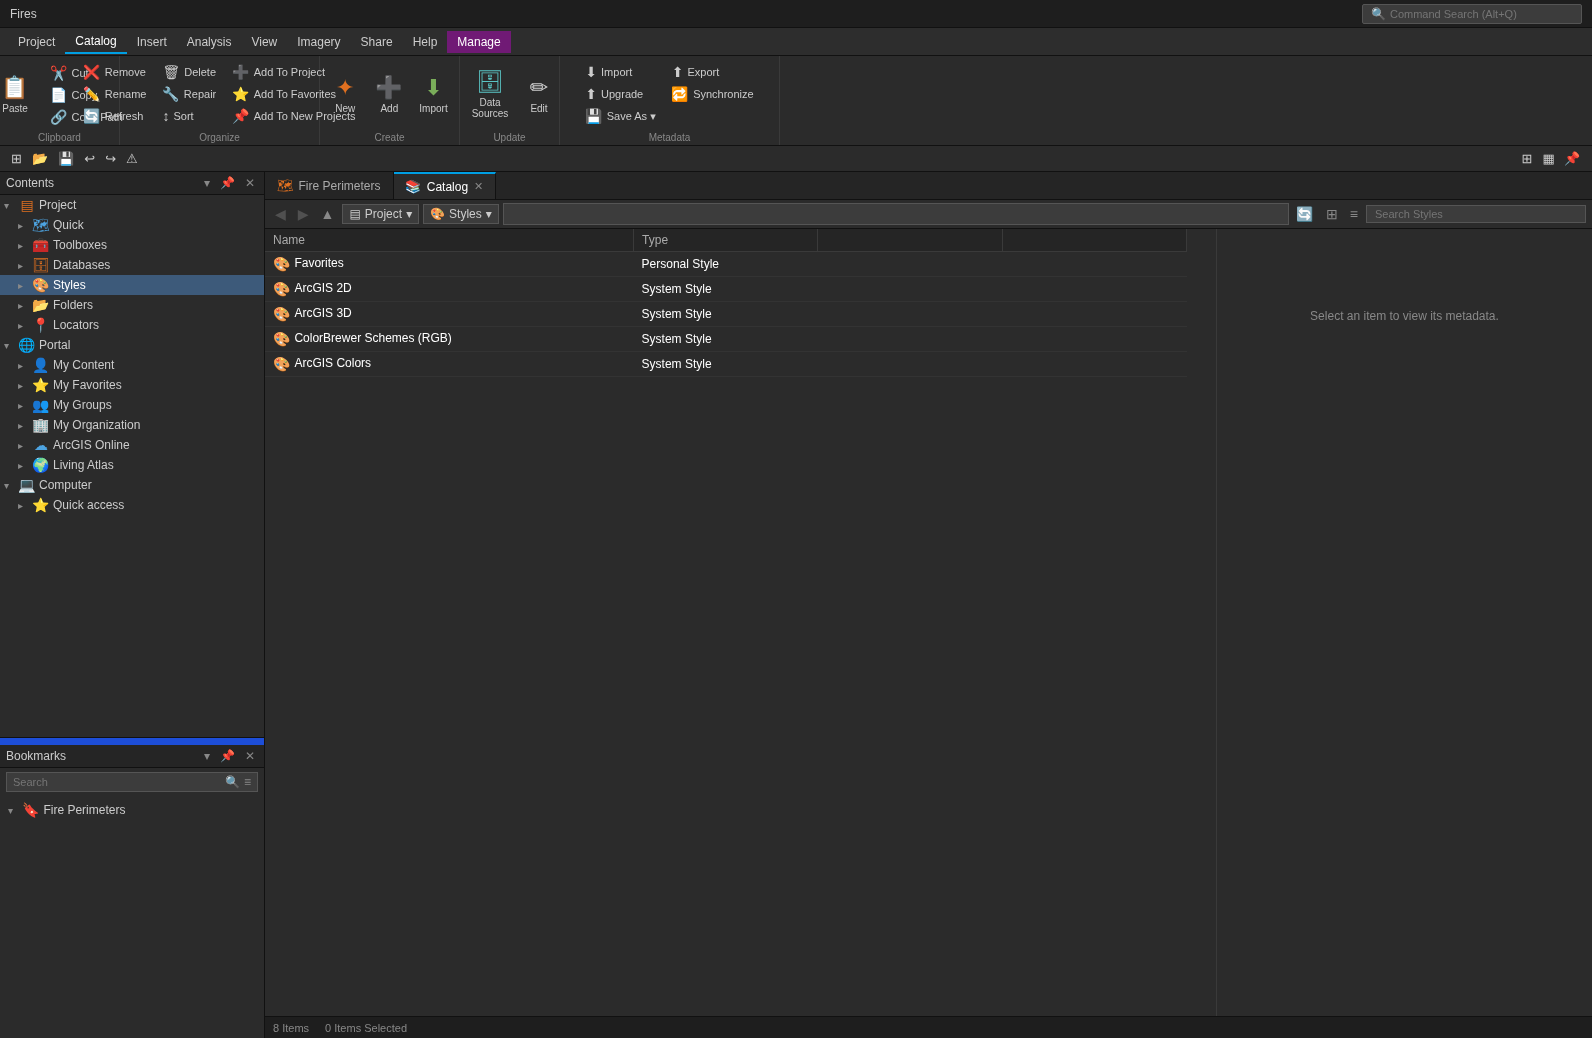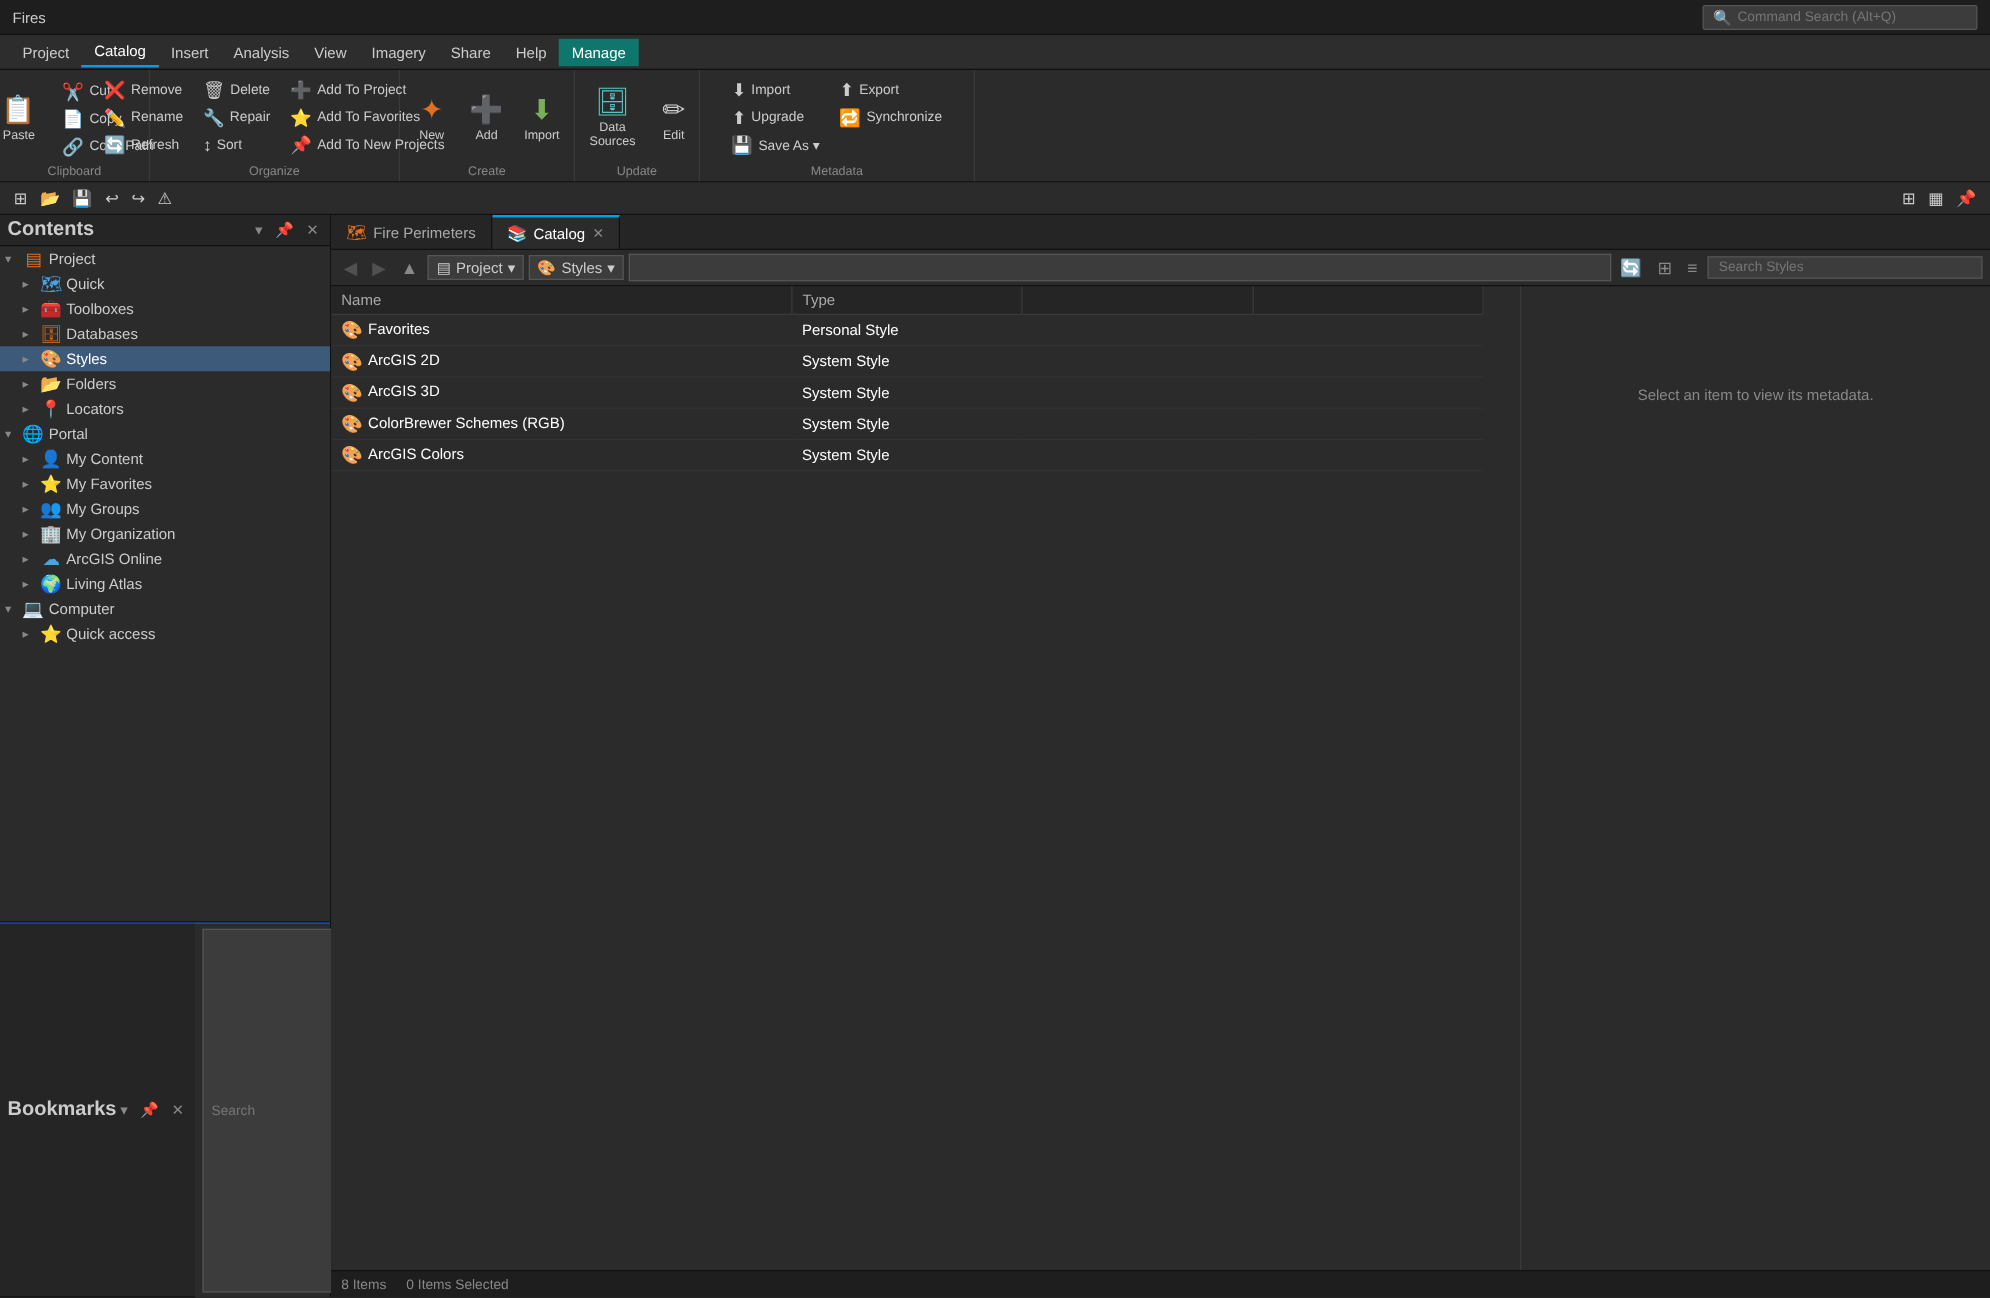--- a/index.html
+++ b/index.html
@@ -174,22 +174,22 @@
     }
     .pane-header {
       display: flex;
       align-items: center;
       justify-content: space-between;
       background: #252525;
       padding: 3px 6px;
       border-bottom: 1px solid #111;
     }
     .pane-title {
-      font-size: 16px;
-      font-weight: bold;
+      font-size: 12px;
+      font-weight: normal;
       color: #ccc;
     }
     .pane-controls {
       display: flex;
       align-items: center;
       gap: 4px;
       color: #888;
     }
     .pane-ctrl-btn {
       cursor: pointer;
@@ -231,22 +231,22 @@
       font-size: 12px;
       color: #ccc;
     }
     .tree-item.selected .tree-label { color: #fff; }
     .indent-1 { padding-left: 18px; }
 
     
     .bookmarks-pane {
       height: 300px;
       display: flex;
-      flex-direction: row;
-      border-top: 1px solid #1d4ed8;
+      flex-direction: column;
+      border-top: 7px solid #1d4ed8;
     }
     .bookmarks-search {
       display: flex;
       align-items: center;
       background: #3c3c3c;
       border: 1px solid #555;
       margin: 4px 6px;
       padding: 2px 6px;
     }
     .bookmarks-search input {
@@ -490,21 +490,21 @@
 
 <div class="menu-bar">
   <div class="menu-item">Project</div>
   <div class="menu-item active">Catalog</div>
   <div class="menu-item">Insert</div>
   <div class="menu-item">Analysis</div>
   <div class="menu-item">View</div>
   <div class="menu-item">Imagery</div>
   <div class="menu-item">Share</div>
   <div class="menu-item">Help</div>
-  <div class="menu-item" style="background:#0f766e;color:#fff;">Manage</div>
+  <div class="menu-item" style="background:#701a75;color:#fff;">Manage</div>
 </div>
 
 <div class="ribbon">
 
   <div class="ribbon-group" style="width:120px;">
     <div class="ribbon-buttons" style="align-items:stretch;height:68px;">
       <div class="ribbon-paste-area">
         <div class="ribbon-btn-large" style="min-width:50px;">
           <div class="btn-icon">📋</div>
           <div class="btn-label">Paste</div>

